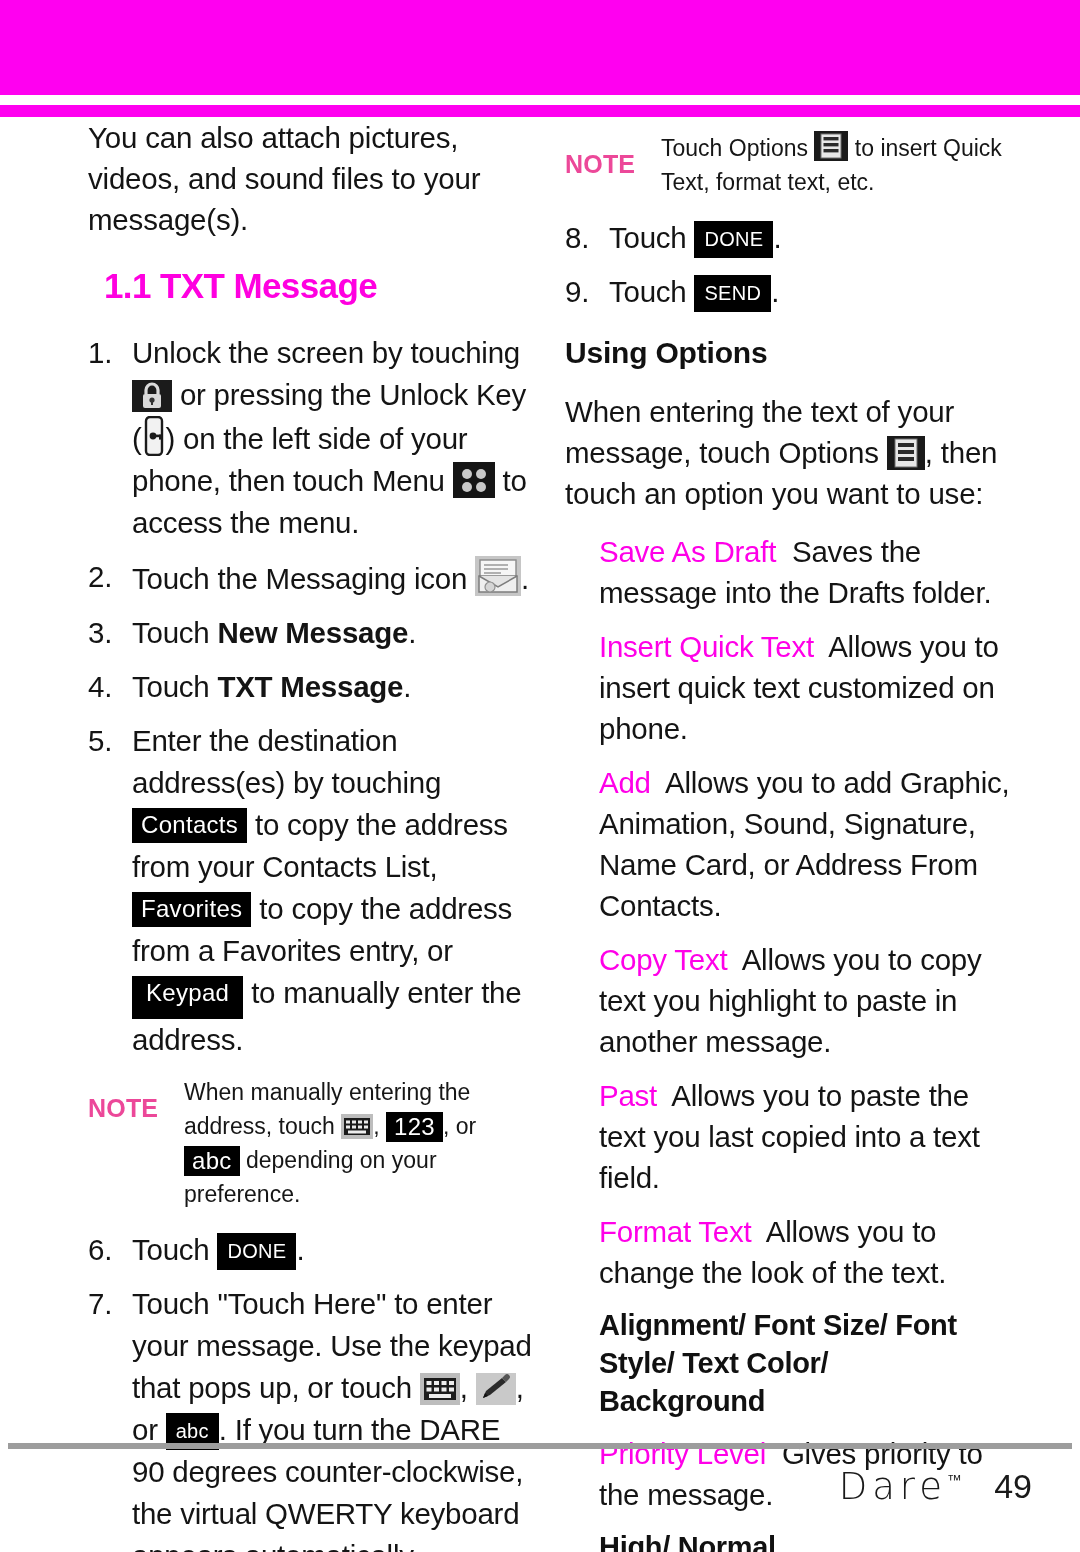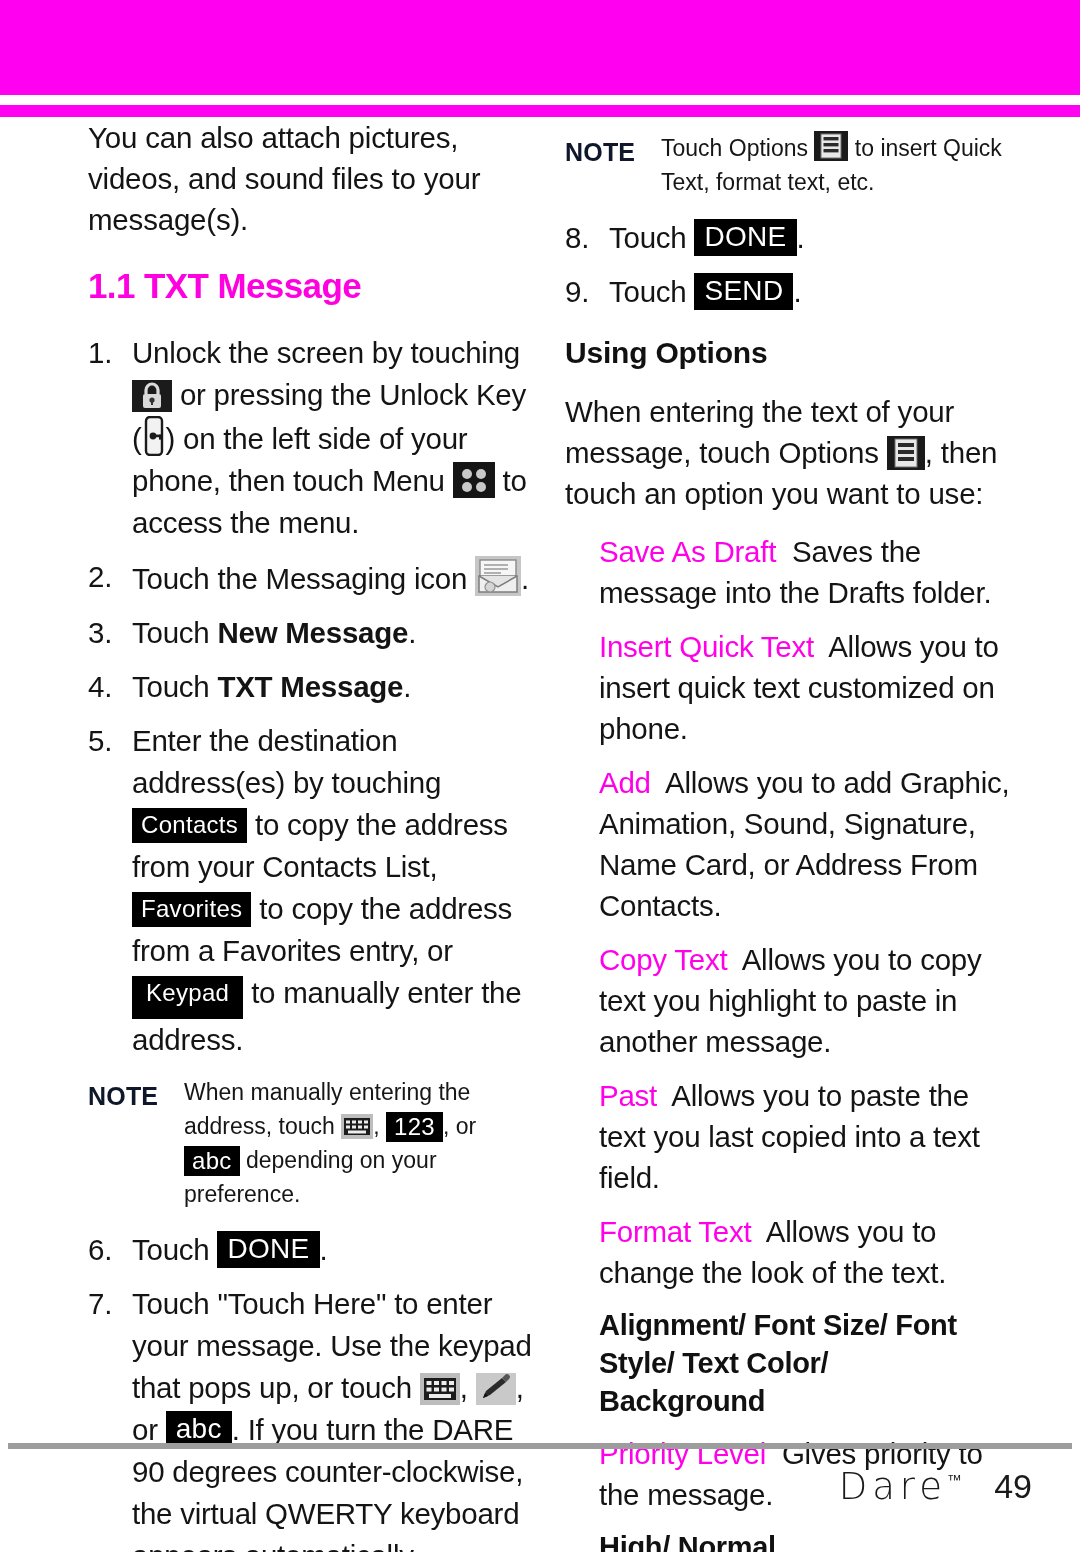--- a/index.html
+++ b/index.html
@@ -52,21 +52,21 @@
     letter-spacing: -0.2px;
     margin: 0 0 17px 0;
   }
   .p.intro { margin-bottom: 26px; }
 
   h2.section-title {
     font-size: 35px;
     line-height: 40px;
     font-weight: bold;
     color: #ff00e0;
-    margin: 14px 0 26px 0;
+    margin: 14px 0 26px 16px;
     letter-spacing: -0.6px;
   }
 
   h3.sub-title {
     font-size: 30px;
     line-height: 36px;
     font-weight: bold;
     color: #111;
     margin: 22px 0 20px 0;
     letter-spacing: -0.2px;
@@ -95,24 +95,24 @@
   .note {
     position: relative;
     padding-left: 96px;
     margin: 14px 0 18px 0;
     font-size: 23px;
     line-height: 34px;
     color: #161616;
   }
   .note .note-label {
     position: absolute;
-    left: 0; top: 4px;
+    left: 0; top: 16px;
     font-size: 25px;
     font-weight: bold;
-    color: #0f172a;
+    color: #ec4899;
     letter-spacing: 0.2px;
   }
 
   
   .opt {
     font-size: 29.5px;
     line-height: 41px;
     color: #141414;
     margin: 0 0 13px 0;
     padding-left: 34px;
@@ -137,21 +137,21 @@
     background: #000000;
     color: #ffffff;
     font-size: 24px;
     line-height: 30px;
     padding: 2px 9px 3px 9px;
     vertical-align: 2px;
     letter-spacing: 0.3px;
     white-space: nowrap;
   }
   .chip.wide { padding: 2px 14px 11px 14px; }
-  .chip.tall { font-size: 28px; padding: 3px 10px 4px 10px; }
+  .chip.tall { font-size: 20px; padding: 3px 10px 4px 10px; }
   .note .chip {
     font-size: 24px;
     line-height: 27px;
     padding: 1px 8px 2px 8px;
     vertical-align: -1px;
   }
 
   
   .ico {
     display: inline-block;

